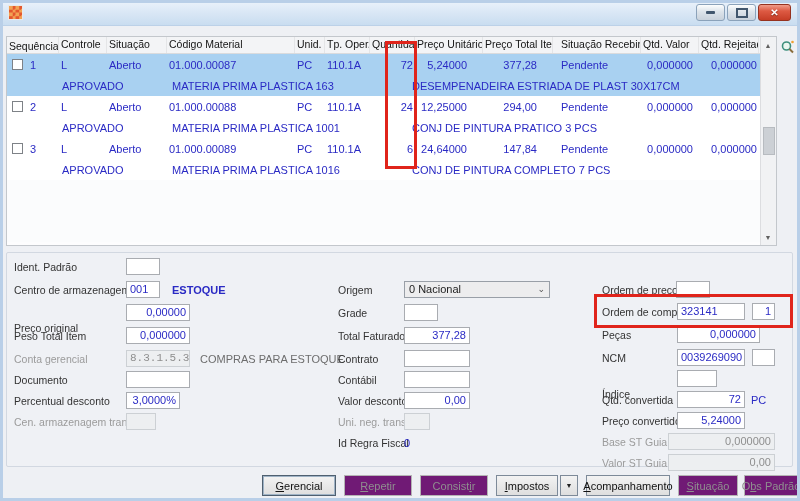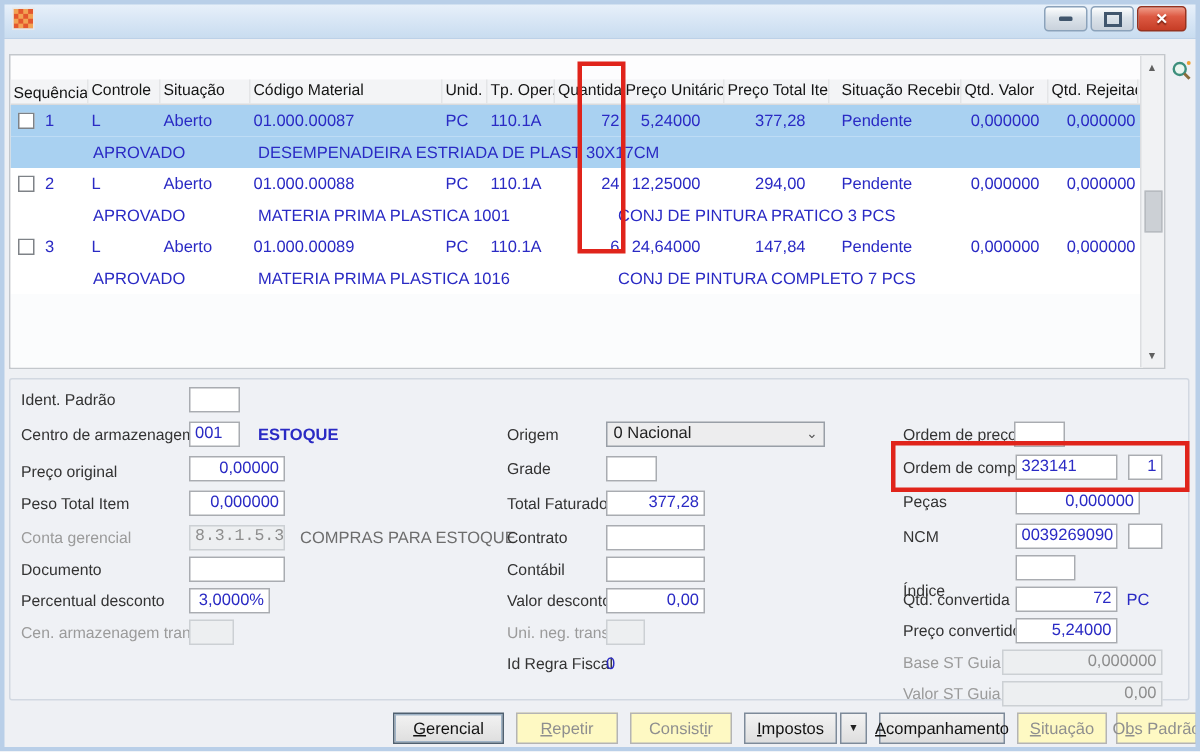--- a/index.html
+++ b/index.html
@@ -19,21 +19,21 @@
   .btn-min{left:696px;width:29px;}
   .btn-max{left:727px;width:29px;}
   .btn-close{left:758px;width:33px;background:linear-gradient(#f09c89,#dd5a43 40%,#c63d26);border-color:#96321f;
     color:#fff;font-size:10px;font-weight:bold;text-shadow:0 1px 1px #7c2313;}
   .glyph-min{width:9px;height:3px;background:#41566d;border-radius:1px;}
   .glyph-max{width:8px;height:6px;border:2px solid #41566d;}
 
   
   .grid{position:absolute;left:6px;top:36px;width:771px;height:210px;background:#fdfdfe;
     border:1px solid #c3c7cc;box-sizing:border-box;overflow:hidden;}
-  .grid-inner{position:absolute;left:0;top:0;width:755px;margin-top:16px;}
+  .grid-inner{position:absolute;left:0;top:0;width:755px;}
   .grid-header{display:flex;height:16px;background:#f3f4f6;border-bottom:1px solid #dadbdd;}
   .gh{font-size:10.5px;color:#141414;padding:1px 2px 0 2px;border-right:1px solid #e4e5e7;
     box-sizing:border-box;white-space:nowrap;overflow:hidden;}
   .gline{display:flex;height:21px;align-items:center;font-size:11px;color:var(--value-text,#2a2ac4);background:#fff;}
   .gline.sel{background:var(--selected-row,#a9d1f1);}
   .cell{padding:0 2px;box-sizing:border-box;white-space:nowrap;overflow:hidden;}
   .r{text-align:right;}
   .c1{width:52px;display:flex;align-items:center;gap:7px;}
   .c2{width:48px;}.c3{width:60px;}.c4{width:128px;}.c5{width:30px;}.c6{width:45px;}
   .c7{width:45px;text-align:right;}
@@ -73,21 +73,21 @@
   .fchevron{font-size:9px;color:#555;}
   .fsuffix{position:absolute;font-size:11px;font-weight:bold;color:var(--value-text,#2a2ac4);white-space:nowrap;z-index:5;}
   .fsuffix.gray{font-weight:normal;color:#6d6d6d;}
   .ftext{position:absolute;font-size:11px;color:var(--value-text,#2a2ac4);z-index:5;}
 
   
   .fbtn{position:absolute;top:475px;height:21px;box-sizing:border-box;border:1px solid #7d8a99;
     background:linear-gradient(#f3f3f3,#dedede);font-size:11px;color:#111;
     display:flex;align-items:center;justify-content:center;white-space:nowrap;z-index:5;}
   .fbtn .key{text-decoration:underline;}
-  .fbtn.disabled{background:#fef9c3;border-color:#b4b4b4;color:#8f8f8f;}
+  .fbtn.disabled{background:#701a75;border-color:#b4b4b4;color:#8f8f8f;}
   .fbtn.default{border-color:#4f6070;box-shadow:0 0 0 1px #9fb3c6 inset;}
   .fbtn-arrow{font-size:7px;color:#222;}
 </style>
 </head>
 <body style="--selected-row: #a9d1f1; --value-text: #2a2ac4; --annotation: #e0241b;">
 
 <div class="window">
 
   <div class="titlebar">
     <span class="app-icon"></span>
@@ -132,20 +132,21 @@
         <div class="cell c7">72</div>
         <div class="cell c8">5,24000</div>
         <div class="cell c9">377,28</div>
         <div class="cell c10">Pendente</div>
         <div class="cell c11">0,000000</div>
         <div class="cell c12">0,000000</div>
       </div>
       <div class="gline sel">
         <div class="cell sp"></div>
         <div class="cell ap">APROVADO</div>
+        <div class="cell mat">MATERIA PRIMA PLASTICA 163</div>
         <div class="cell desc">DESEMPENADEIRA ESTRIADA DE PLAST 30X17CM</div>
       </div>
 
       <div class="gline">
         <div class="cell c1">
             <span class="cb"></span>
             <span>2</span>
           </div>
         <div class="cell c2">L</div>
         <div class="cell c3">Aberto</div>
@@ -209,21 +210,21 @@
 
   <div class="groupbox"></div>
 
   <span class="flabel" style="left:14px;top:261px;">Ident. Padrão</span>
   <div class="fval" style="left:126px;top:258px;width:34px;"></div>
 
   <span class="flabel" style="left:14px;top:284px;">Centro de armazenagem</span>
   <div class="fval" style="left:126px;top:281px;width:34px;">001</div>
   <span class="fsuffix" style="left:172px;top:284px;">ESTOQUE</span>
 
-  <span class="flabel" style="left:14px;top:309px;">Preço original</span>
+  <span class="flabel" style="left:14px;top:322px;">Preço original</span>
   <div class="fval r" style="left:126px;top:304px;width:64px;">0,00000</div>
 
   <span class="flabel" style="left:14px;top:330px;">Peso Total Item</span>
   <div class="fval r" style="left:126px;top:327px;width:64px;">0,000000</div>
 
   <span class="flabel dis" style="left:14px;top:353px;">Conta gerencial</span>
   <div class="fval dis" style="left:126px;top:350px;width:64px;font-family:Liberation Mono, monospace;">8.3.1.5.3</div>
   <span class="fsuffix gray" style="left:200px;top:353px;">COMPRAS PARA ESTOQUE</span>
 
   <span class="flabel" style="left:14px;top:374px;">Documento</span>

